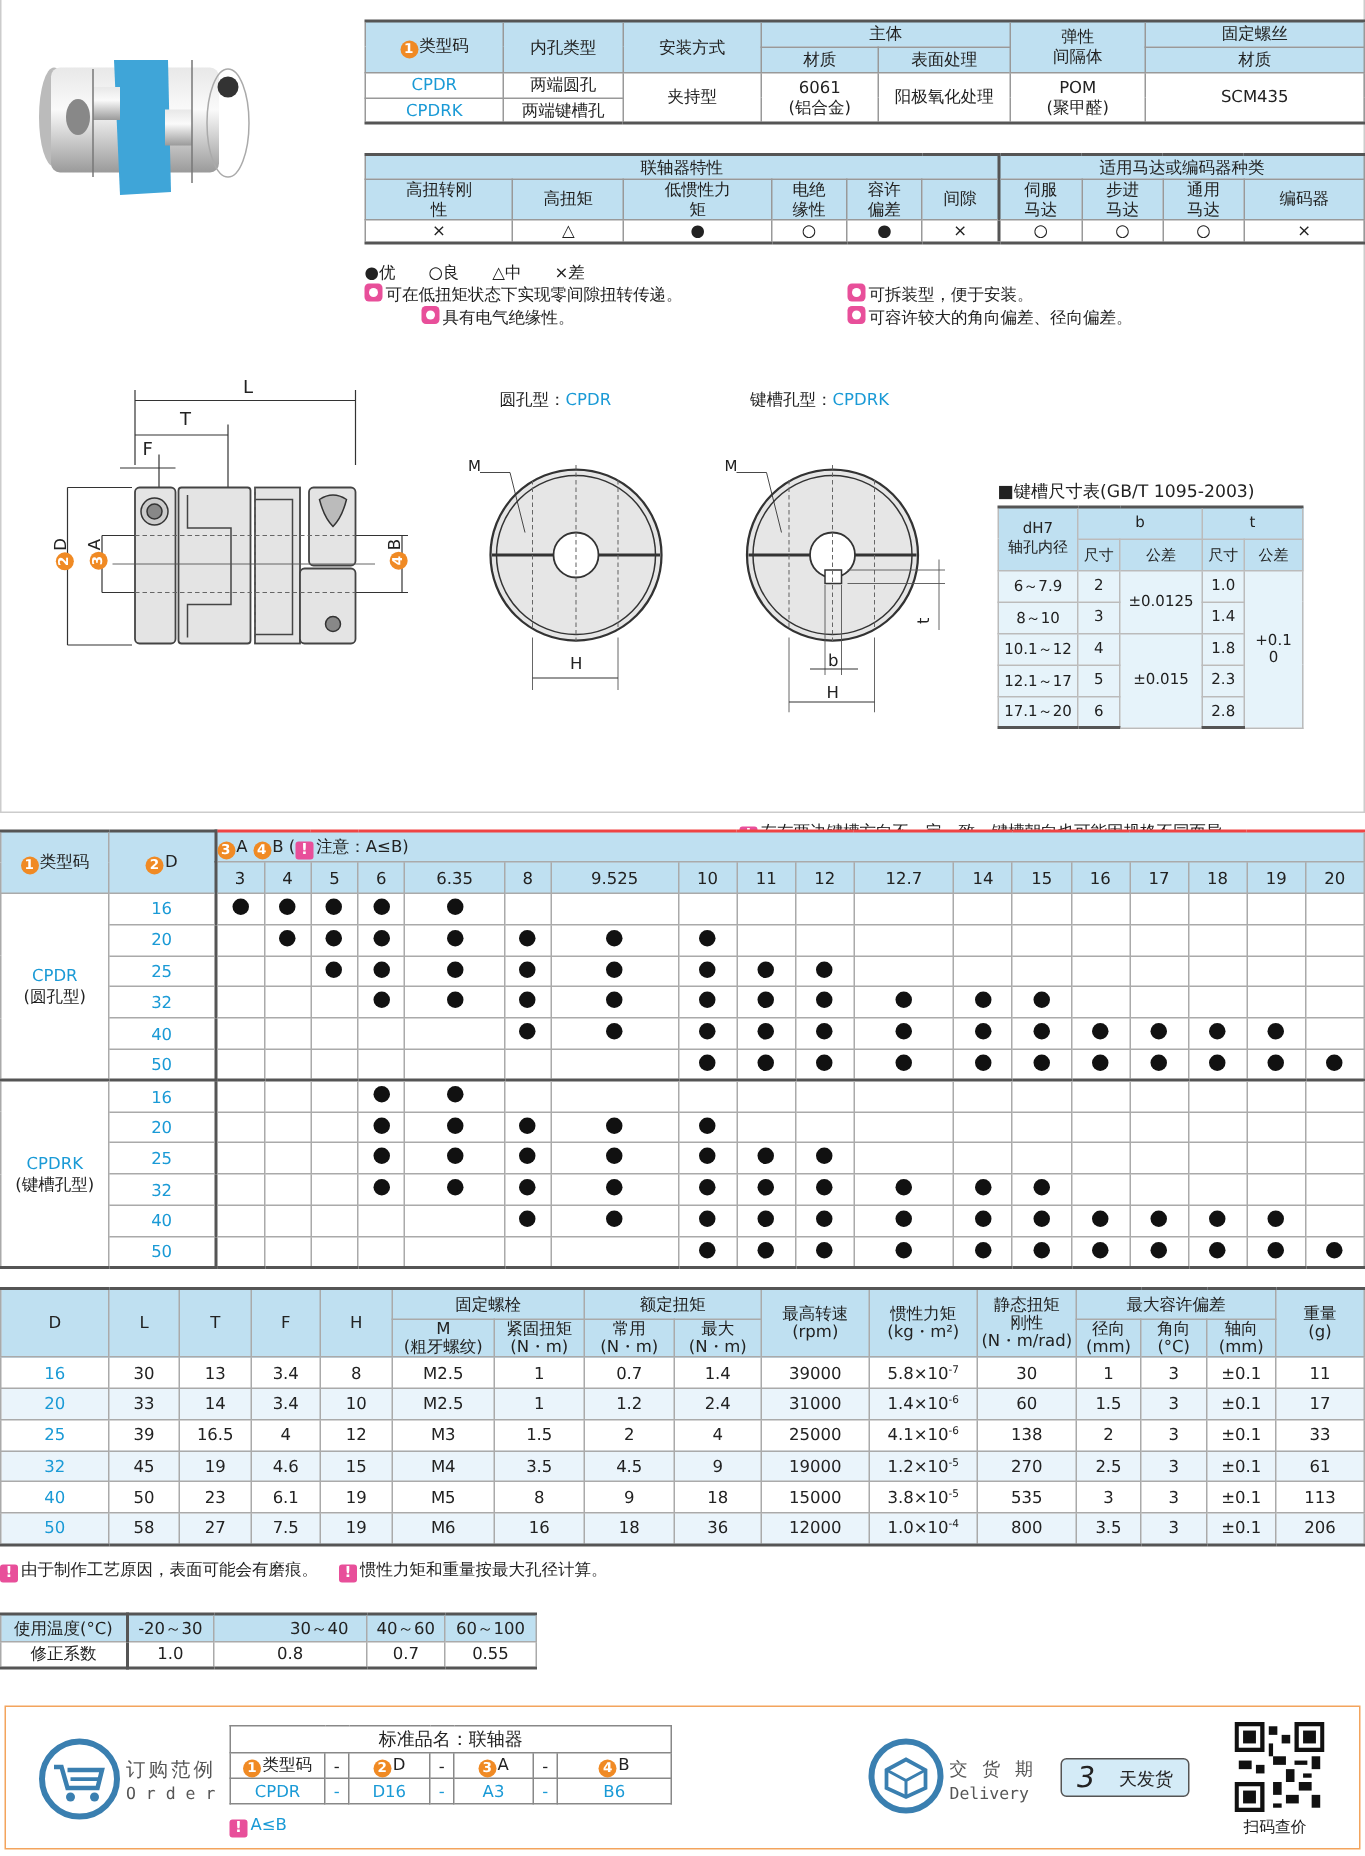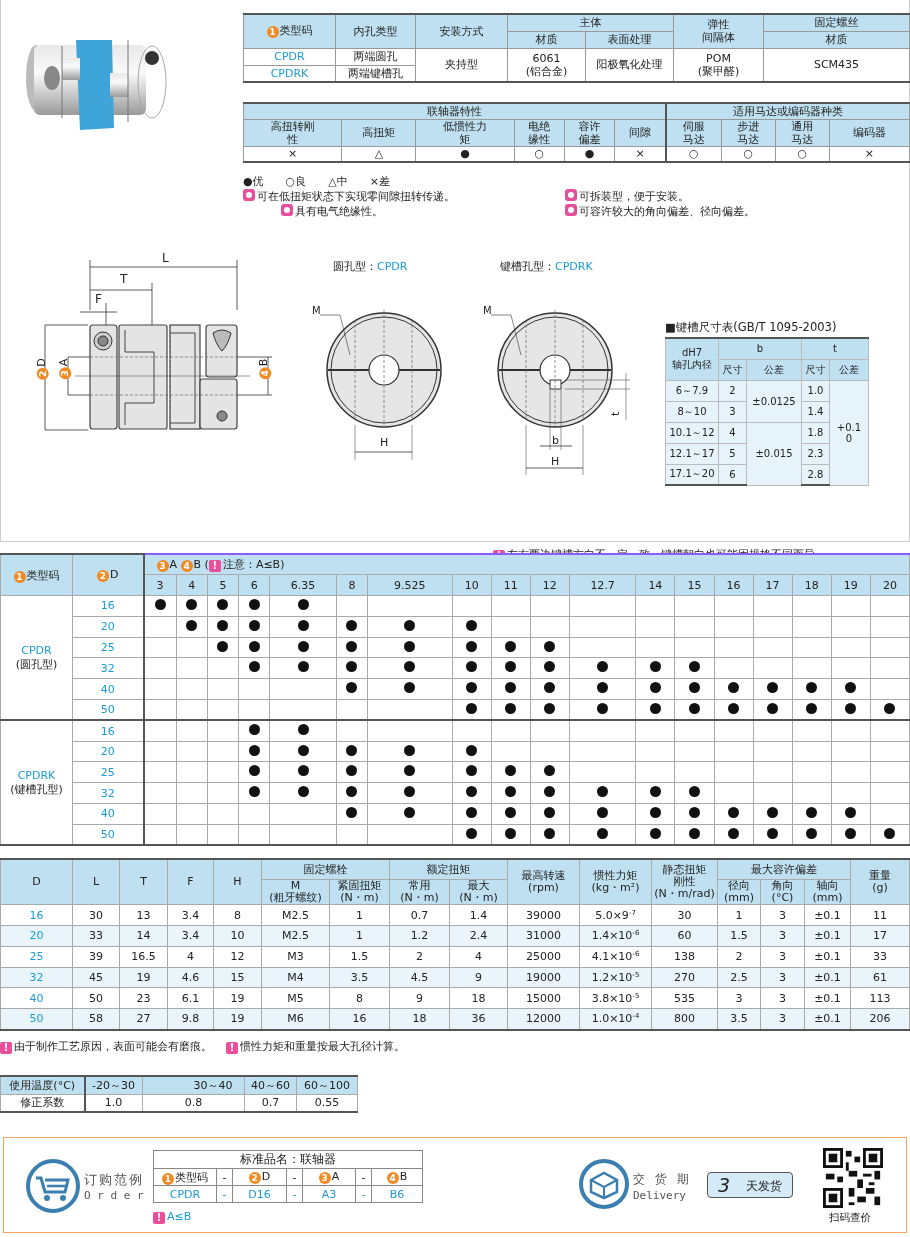--- a/index.html
+++ b/index.html
@@ -45,21 +45,21 @@
   #dims td { border: 1px solid #aaa; text-align: center; font-size: 11px; height: 20.8px; padding: 0; }
   #dims tbody tr:nth-child(even) td { background: #eaf4fb; }
   #dims .hd td { background: #bfe0f1; line-height: 12px; }
   .sup { font-size: 7px; vertical-align: 4px; }
 
   #temp { position: absolute; left: 0; top: 1075px; width: 358px; }
   #temp td { border: 1px solid #aaa; text-align: center; font-size: 11px; height: 18px; }
   #temp .hd td { background: #bfe0f1; }
 
   .orderbox { position: absolute; left: 3px; top: 1137px; width: 904px; height: 96px; border: 1px solid #f3a45d; }
-  #ordtbl { position: absolute; left: 153px; top: 1150px; width: 270px; border: 1px solid #555; }
+  #ordtbl { position: absolute; left: 153px; top: 1150px; width: 295px; border: 1px solid #555; }
   #ordtbl td { border: 1px solid #888; text-align: center; font-size: 11px; height: 17px; }
   .deliv { position: absolute; left: 707px; top: 1172px; width: 86px; height: 26px; border: 1px solid #555; border-radius: 4px; background: #d4ebf7; }
 </style>
 </head>
 <body>
 
 <div class="topbox"></div>
 
 <svg class="photo" viewBox="0 0 160 120">
   <defs>
@@ -299,21 +299,21 @@
 </tbody>
   </table>
 
 <div class="lbl" style="left:493px; top:507px;margin-top:40px;"><span class="warn">!</span><span>左右两边键槽方向不一定一致，键槽朝向也可能因规格不同而异。</span></div>
 
 <table id="matrix">
   <thead>
     <tr class="hd">
       <td rowspan="2" style="width:72px; border-top:2px solid #555;"><span class="num">1</span><span>类型码</span></td>
       <td rowspan="2" style="width:71px; border-top:2px solid #555; border-right:2px solid #555;"><span class="num">2</span><span>D</span></td>
-      <td colspan="18" style="text-align:left; padding-left:12px; border-top:2px solid #8b5cf6;margin-left:48px;">
+      <td colspan="18" style="text-align:left; border-top:2px solid #ef4444;margin-left:48px;">
         <span class="num">3</span><span>A</span> <span class="num">4</span><span>B</span> <span>(</span><span class="warn">!</span><span>注意：A≤B)</span>
       </td>
     </tr>
     <tr class="hd" id="matrix-sizes">
         <td>3</td>
         <td>4</td>
         <td>5</td>
         <td>6</td>
         <td>6.35</td>
         <td>8</td>
@@ -620,21 +620,21 @@
         <td class="blue">16</td>
         <td>30</td>
         <td>13</td>
         <td>3.4</td>
         <td>8</td>
         <td>M2.5</td>
         <td>1</td>
         <td>0.7</td>
         <td>1.4</td>
         <td>39000</td>
-        <td><span>5.0×9</span><span class="sup">-7</span></td>
+        <td><span>5.8×10</span><span class="sup">-7</span></td>
         <td>30</td>
         <td>1</td>
         <td>3</td>
         <td>±0.1</td>
         <td>11</td>
       </tr>
       <tr>
         <td class="blue">20</td>
         <td>33</td>
         <td>14</td>
@@ -703,21 +703,21 @@
         <td>535</td>
         <td>3</td>
         <td>3</td>
         <td>±0.1</td>
         <td>113</td>
       </tr>
       <tr>
         <td class="blue" style="border-bottom: 2px solid rgb(85, 85, 85);">50</td>
         <td style="border-bottom: 2px solid rgb(85, 85, 85);">58</td>
         <td style="border-bottom: 2px solid rgb(85, 85, 85);">27</td>
-        <td style="border-bottom: 2px solid rgb(85, 85, 85);">9.8</td>
+        <td style="border-bottom: 2px solid rgb(85, 85, 85);">7.5</td>
         <td style="border-bottom: 2px solid rgb(85, 85, 85);">19</td>
         <td style="border-bottom: 2px solid rgb(85, 85, 85);">M6</td>
         <td style="border-bottom: 2px solid rgb(85, 85, 85);">16</td>
         <td style="border-bottom: 2px solid rgb(85, 85, 85);">18</td>
         <td style="border-bottom: 2px solid rgb(85, 85, 85);">36</td>
         <td style="border-bottom: 2px solid rgb(85, 85, 85);">12000</td>
         <td style="border-bottom: 2px solid rgb(85, 85, 85);"><span>1.0×10</span><span class="sup">-4</span></td>
         <td style="border-bottom: 2px solid rgb(85, 85, 85);">800</td>
         <td style="border-bottom: 2px solid rgb(85, 85, 85);">3.5</td>
         <td style="border-bottom: 2px solid rgb(85, 85, 85);">3</td>

